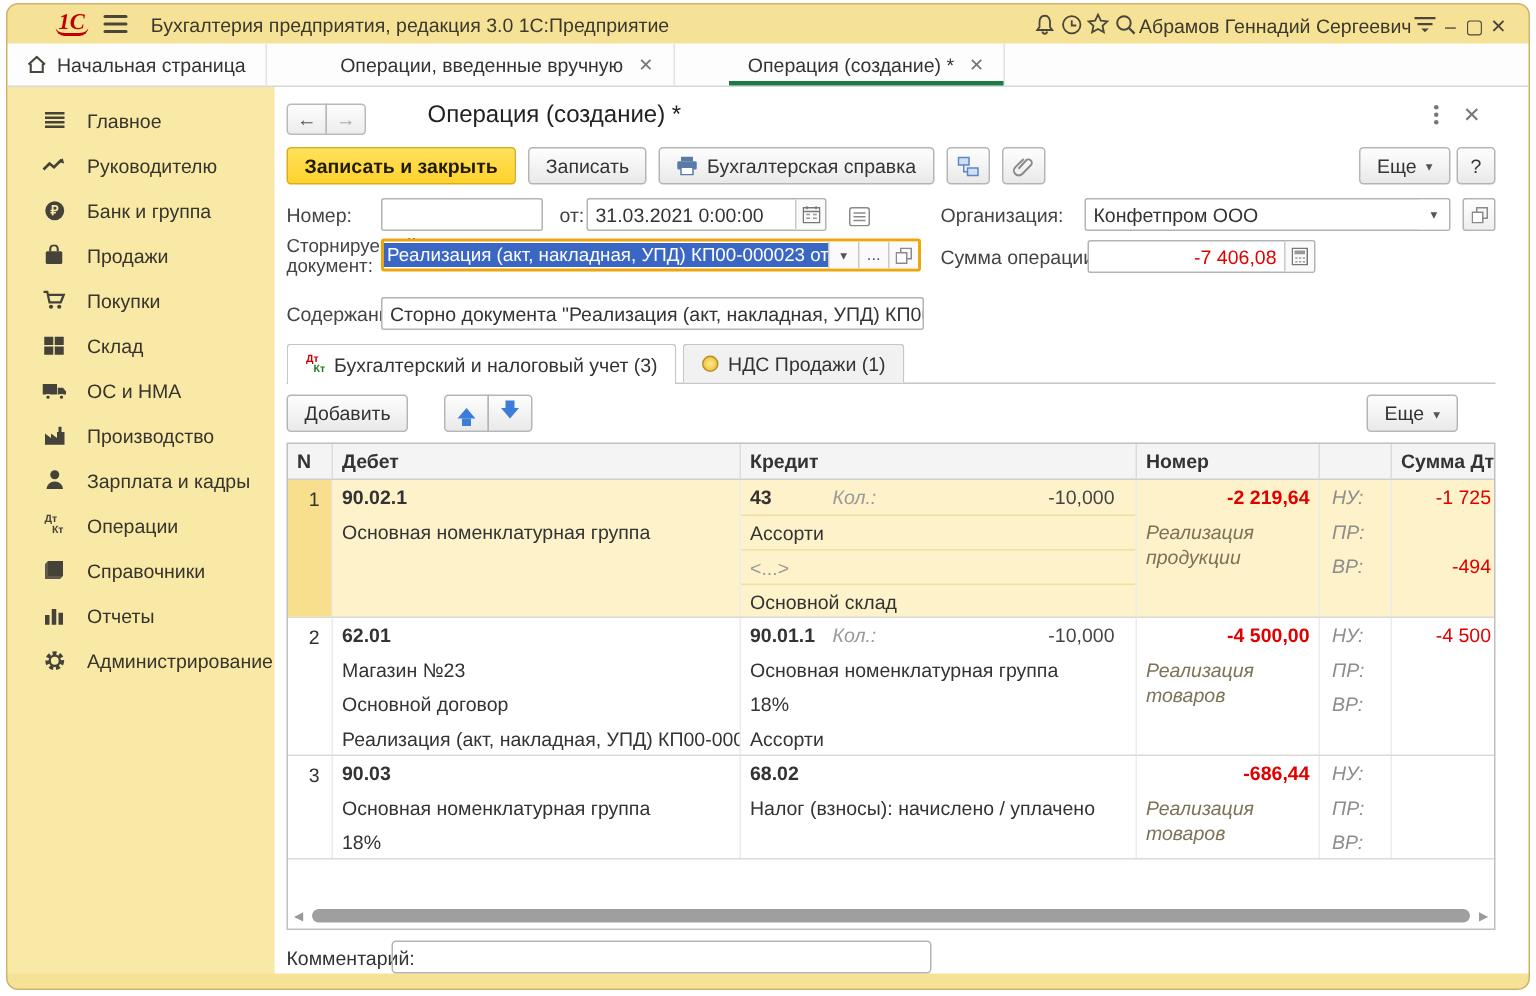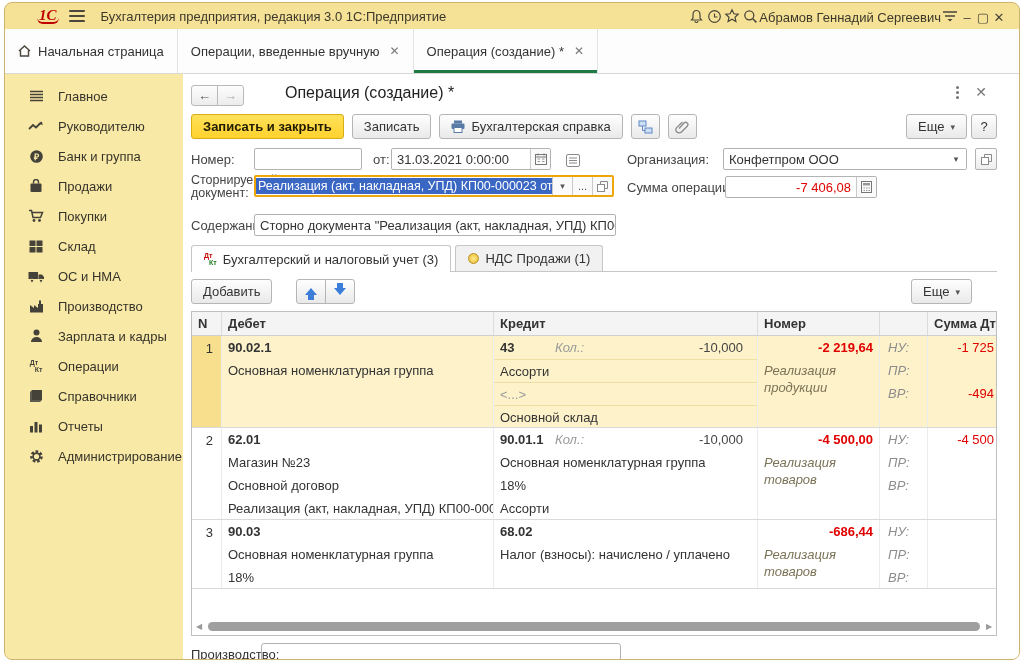--- a/index.html
+++ b/index.html
@@ -13,21 +13,21 @@
   .hamb { width:16px; height:12px; display:flex; flex-direction:column; justify-content:space-between; }
   .hamb i { height:2px; background:#4a463c; border-radius:1px; }
   .tb-title { font-size:13px; color:#3c382c; margin-left:6px; }
   .tb-right { margin-left:auto; display:flex; align-items:flex-end; gap:0; }
   .tb-ic { width:18px; height:18px; display:flex; align-items:center; justify-content:center; color:#4a463c; }
   .tb-user { font-size:13px; color:#3c382c; }
   .winbtn { font-size:13px; color:#4a463c; width:16px; text-align:center; }
   svg.ic { display:block; }
 
   
-  .tabbar { height:45px; background:#fdfdfd; border-bottom:1px solid #d8d8d8; display:flex; }
+  .tabbar { height:29px; background:#fdfdfd; border-bottom:1px solid #d8d8d8; display:flex;gap:36px; }
   .ptab { display:flex; align-items:center; gap:7px; padding:0 13px; font-size:13px; color:#333;
           border-right:1px solid #e2e2e2; position:relative; }
   .ptab .x { color:#777; font-size:12px; margin-left:3px; }
   .ptab.active::after { content:""; position:absolute; left:0; right:0; bottom:0; height:3px; background:#1e7a43; }
 
   
   .main { display:flex; height:591px; }
   .sidebar { width:178px; background:#f8e9a6; padding-top:7px; flex:none; }
   .sb-item { height:30px; display:flex; align-items:center; gap:13px; padding:0 0 0 22px; font-size:13px; color:#37342b; }
   .sb-ic { width:18px; height:16px; display:flex; align-items:center; justify-content:center; color:#45423a; flex:none; }
@@ -551,18 +551,18 @@
           </div>
         </div>
 
         <div class="hscroll">
           <span class="harrow">◀</span>
           <span class="hthumb"></span>
           <span class="harrow">▶</span>
         </div>
       </div>
 
-      <div class="comment-lbl">Производство:</div>
+      <div class="comment-lbl">Комментарий:</div>
       <div class="comment-fld"></div>
 
     </div>
   </div>
 </div>
 
 </body></html>

